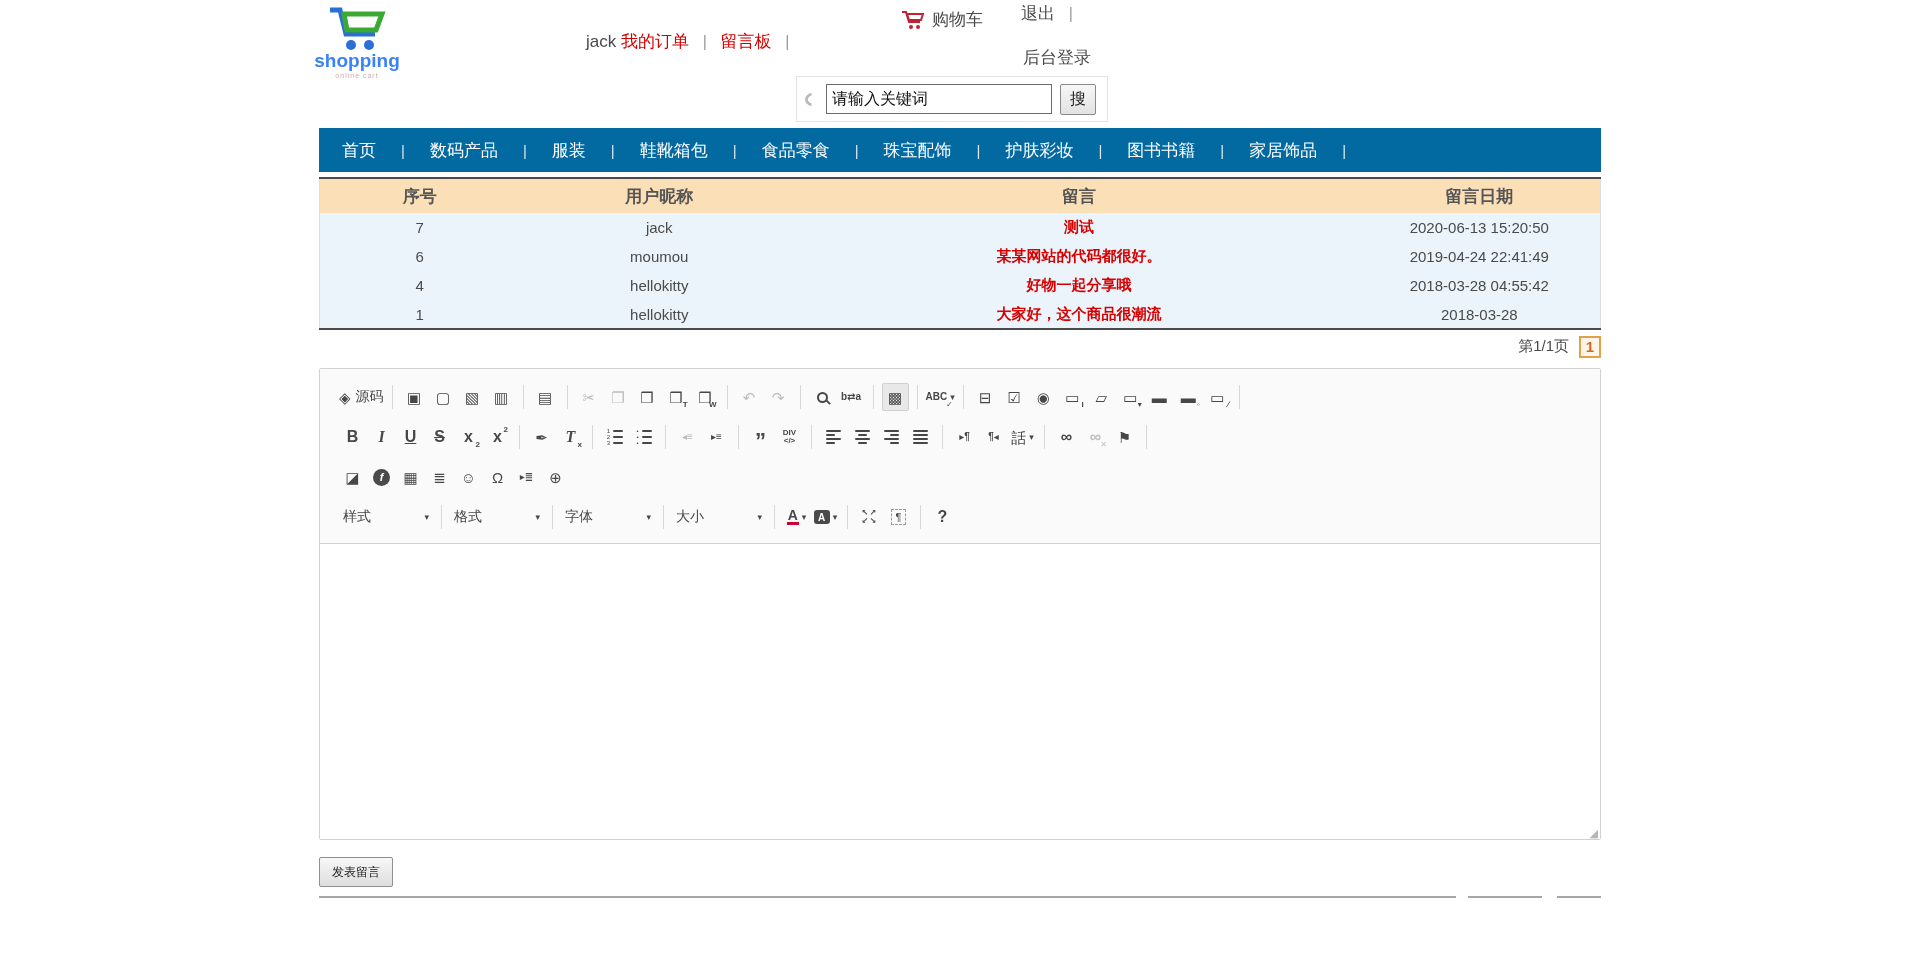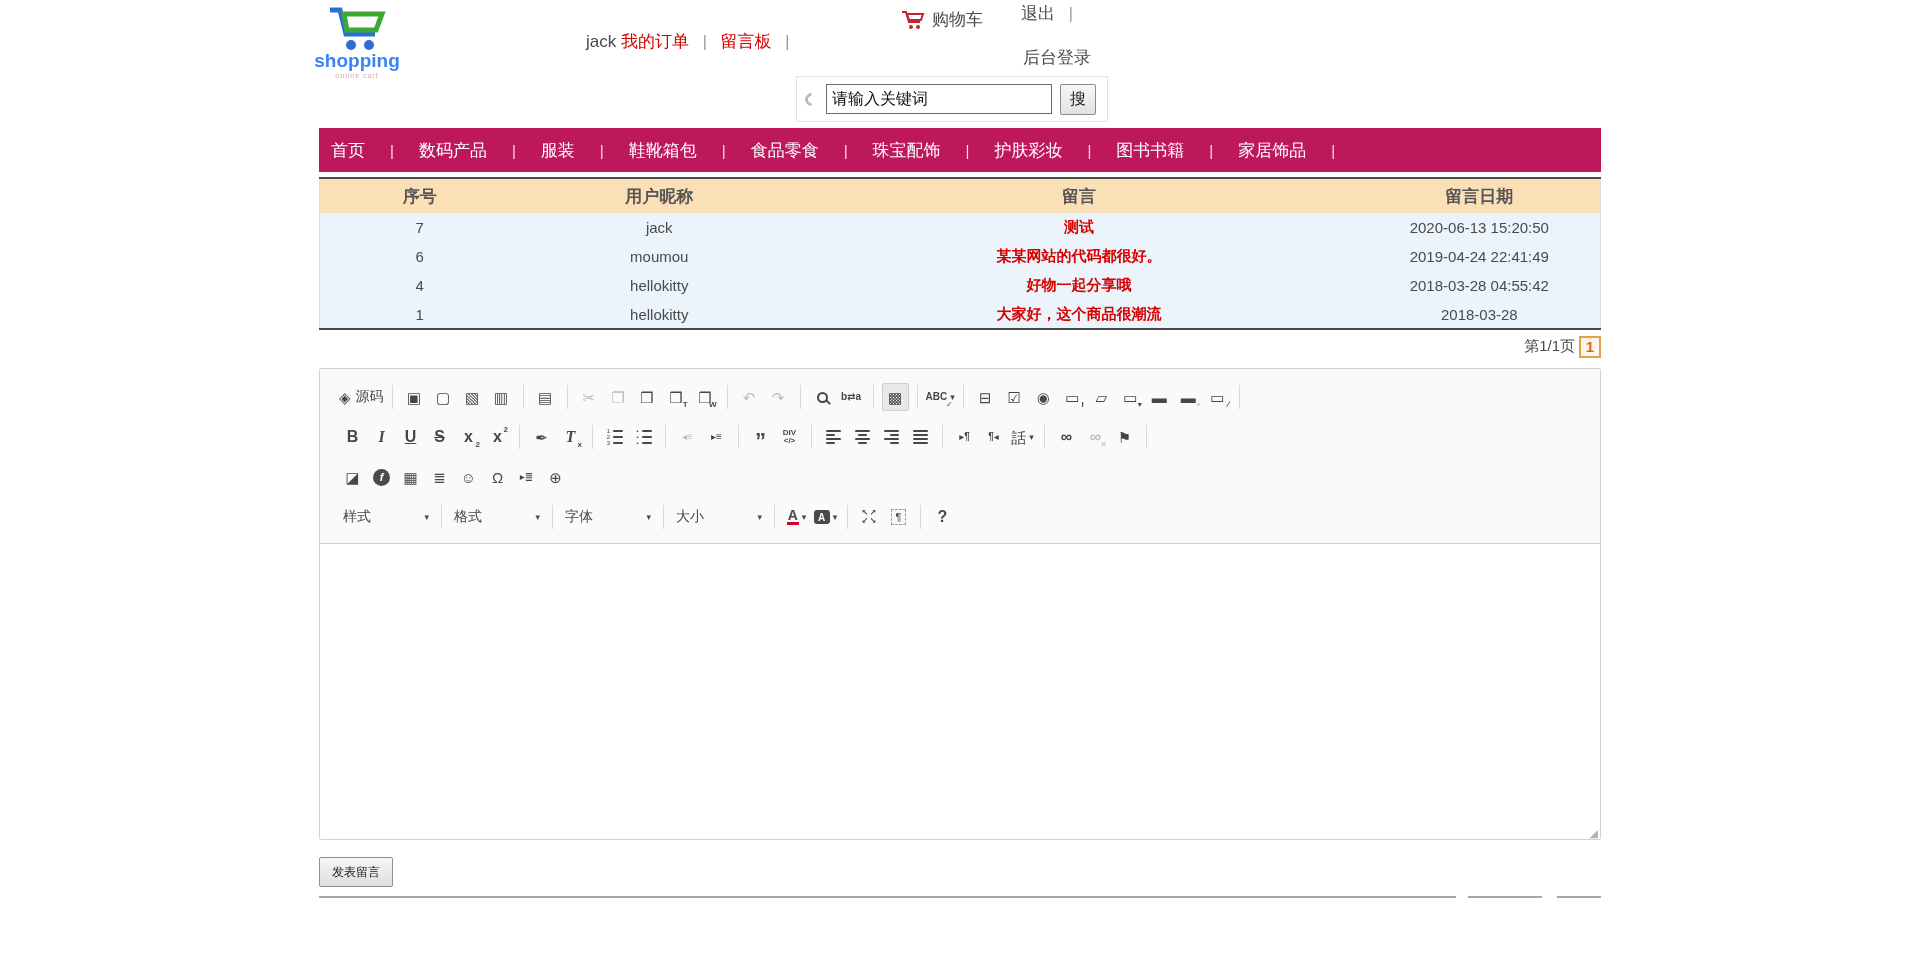--- a/index.html
+++ b/index.html
@@ -23,33 +23,33 @@
   .logout-line { position:absolute; left:702px; top:2px; font-size:17px; }
   .logout-line a { color:#4a4a4a; text-decoration:none; cursor:pointer; }
   .admin-login { position:absolute; left:704px; top:46px; font-size:17px; color:#4a4a4a; text-decoration:none; cursor:pointer; }
 
   .search-wrap { position:absolute; left:477px; top:76px; width:312px; height:46px; border:1px solid #e3e3e3; display:flex; align-items:center; padding:0 8px; gap:8px; }
   .phone-icon { width:13px; height:13px; border:3px solid #bbb; border-radius:50%; border-top-color:transparent; border-right-color:transparent; transform:rotate(45deg); flex:0 0 auto; }
   .search-input { width:226px; height:30px; border:1px solid #6b6b6b; font-size:16px; padding:0 5px; color:#111; font-family:inherit; }
   .search-btn { width:36px; height:31px; font-size:16px; color:#222; background:linear-gradient(#f7f7f7,#e2e2e2); border:1px solid #8a8a8a; border-radius:2px; cursor:pointer; font-family:inherit; }
 
   
-  .main-nav { height:44px; background:#be185d; display:flex; align-items:center; padding-left:12px; margin-top:2px; }
+  .main-nav { height:44px; background:#0369a1; display:flex; align-items:center; padding-left:23px; margin-top:2px; }
   .nav-item { color:#fff; font-size:17px; text-decoration:none; cursor:pointer; white-space:nowrap; }
   .nav-sep { color:rgba(255,255,255,.85); margin:0 25px; font-size:15px; }
 
   
   .board { width:100%; border-collapse:collapse; margin-top:5px; border-top:2px solid #4a4a4a; border-bottom:2px solid #4a4a4a; border-left:1px solid #dcdcdc; border-right:1px solid #dcdcdc; }
   .board th { background:#fbdfb7; color:#555; font-size:17px; font-weight:bold; height:35px; text-align:center; }
   .board td { background:#ebf4fb; color:#4a4a4a; font-size:15px; height:29px; text-align:center; }
   .board .c-msg { color:#d60000; font-weight:bold; }
   .col-id { width:200px; } .col-nick { width:280px; } .col-msg { width:560px; } .col-date { width:242px; }
 
   
-  .pagination { display:flex; justify-content:flex-end; align-items:center; gap:4px; margin-top:4px; height:25px; font-size:15px; color:#4a4a4a; }
+  .pagination { display:flex; justify-content:flex-end; align-items:center; gap:10px; margin-top:4px; height:25px; font-size:15px; color:#4a4a4a; }
   .page-box { width:22px; height:22px; border:2px solid #e0a14b; background:#fdf5e8; color:#d2691e; font-weight:bold; display:flex; align-items:center; justify-content:center; cursor:pointer; }
 
   
   .editor { margin-top:9px; border:1px solid #d1d1d1; border-radius:2px; }
   .toolbar { background:#fafafa; border-bottom:1px solid #d1d1d1; padding:8px 10px 6px 10px; }
   .tb-row { display:flex; align-items:center; padding:4px 8px; min-height:40px; }
   .tb-group { display:flex; align-items:center; }
   .tb-sep { width:1px; height:24px; background:#d8d8d8; margin:0 7px; flex:0 0 auto; }
   .tb-btn { min-width:27px; height:28px; display:flex; align-items:center; justify-content:center; color:#474747; font-size:15px; position:relative; margin:0 1px; border-radius:2px; cursor:pointer; }
   .tb-btn.disabled { color:#bdbdbd; }

